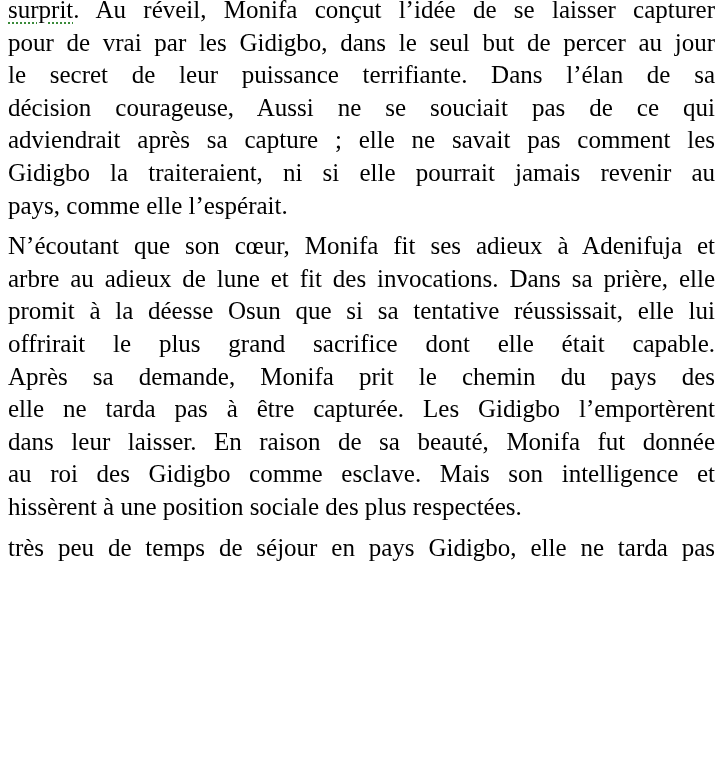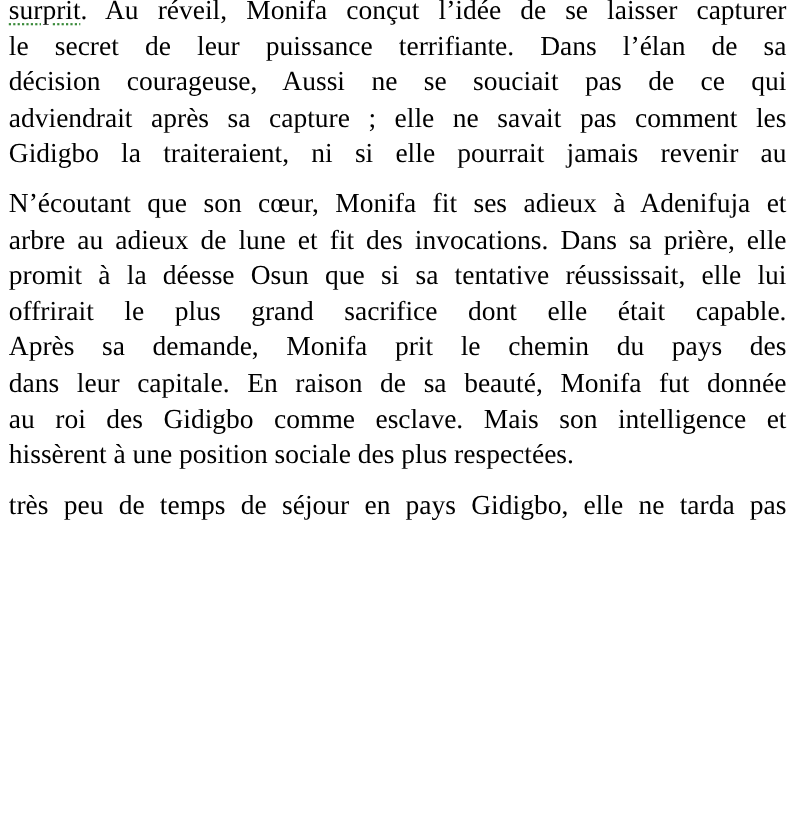--- a/index.html
+++ b/index.html
@@ -18,48 +18,51 @@
   .para { margin: 0; text-align: justify; text-align-last: left; }
   .line {
     display: block;
     text-align: justify;
     text-align-last: justify;
     white-space: nowrap;
     height: 32.6px;
     overflow: visible;
   }
   .line.last { text-align-last: left; }
-  .para + .para { margin-top: 13px; }
+  .para + .para { margin-top: 8px; }
   .spell {
     text-decoration: underline dotted #3a8a3a;
     text-underline-offset: 4px;
     text-decoration-thickness: 1.5px;
   }
   .first-line-wrap { margin-top: -6px; }
 </style>
 </head>
 <body>
 
 <div class="page">
 
   <p class="para first-line-wrap">
     <span class="line"><span class="spell">surprit</span><span>. Au réveil, Monifa conçut l’idée de se laisser capturer</span></span>
+    <span class="line">pour de vrai par les Gidigbo, dans le seul but de percer au jour</span>
     <span class="line">le secret de leur puissance terrifiante. Dans l’élan de sa</span>
     <span class="line">décision courageuse, Aussi ne se souciait pas de ce qui</span>
     <span class="line">adviendrait après sa capture ; elle ne savait pas comment les</span>
     <span class="line">Gidigbo la traiteraient, ni si elle pourrait jamais revenir au</span>
+    <span class="line last">pays, comme elle l’espérait.</span>
   </p>
 
   <p class="para">
     <span class="line">N’écoutant que son cœur, Monifa fit ses adieux à Adenifuja et</span>
     <span class="line">arbre au adieux de lune et fit des invocations. Dans sa prière, elle</span>
     <span class="line">promit à la déesse Osun que si sa tentative réussissait, elle lui</span>
     <span class="line">offrirait le plus grand sacrifice dont elle était capable.</span>
     <span class="line">Après sa demande, Monifa prit le chemin du pays des</span>
-    <span class="line">dans leur capitale. En raison de sa beauté, Monifa fut donnée</span>
+    <span class="line">elle ne tarda pas à être capturée. Les Gidigbo l’emportèrent</span>
+    <span class="line">dans leur laisser. En raison de sa beauté, Monifa fut donnée</span>
     <span class="line">au roi des Gidigbo comme esclave. Mais son intelligence et</span>
     <span class="line last">hissèrent à une position sociale des plus respectées.</span>
   </p>
 
   <p class="para">
     <span class="line">très peu de temps de séjour en pays Gidigbo, elle ne tarda pas</span>
   </p>
 
 </div>
 

